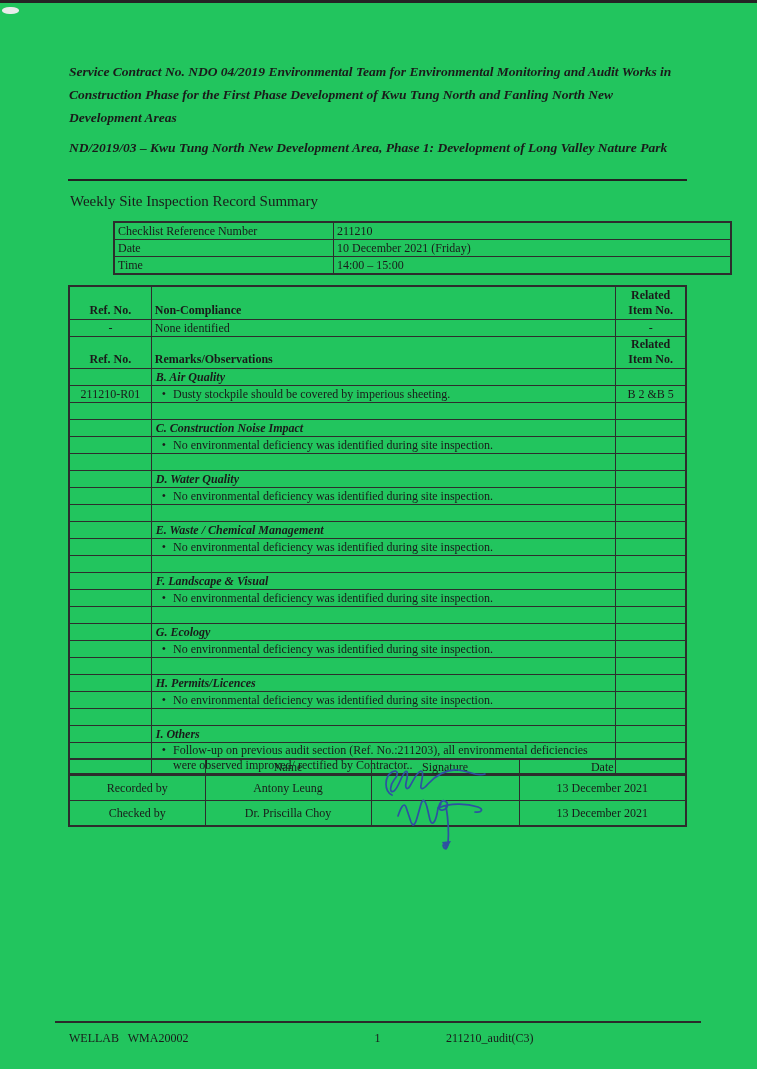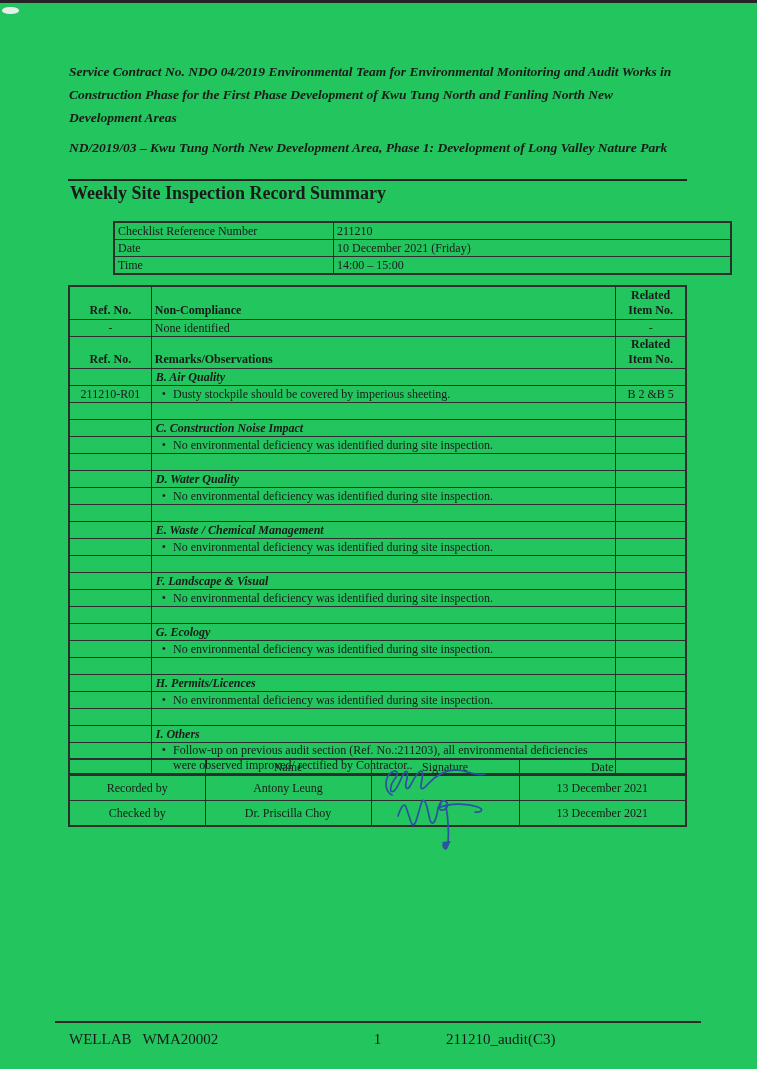--- a/index.html
+++ b/index.html
@@ -15,21 +15,21 @@
   .smudge{position:absolute;top:7px;left:2px;width:17px;height:7px;background:#e9ecec;border-radius:45%;}
 
   .content{position:absolute;left:69px;width:617px;}
 
   
   .hdr{top:60px;}
   .para{font-weight:bold;font-style:italic;font-size:13.5px;line-height:23px;}
   .para.p2{margin-top:7px;}
 
   .rule{position:absolute;left:68px;top:179px;width:619px;height:2px;background:#222;}
-  .summary-heading{position:absolute;left:70px;top:183px;font-size:18px;font-weight:bold;}
+  .summary-heading{position:absolute;left:70px;top:193px;font-size:15px;font-weight:normal;}
 
   table{border-collapse:collapse;table-layout:fixed;}
   td{border:1px solid #2d2d2d;font-size:12px;line-height:15px;padding:0 3px;vertical-align:middle;overflow:hidden;}
   .outer{border:2px solid #2d2d2d;}
 
   
   .info-table{position:absolute;left:68px;top:221px;width:619px;margin-left:45px;}
   .info-table td{height:16px;}
   .info-table .lbl{width:212px;}
 
@@ -50,21 +50,21 @@
 
   
   .sig-table{position:absolute;left:68px;top:758px;width:619px;}
   .sig-table td{text-align:center;}
   .sig-table .hrow td{height:15px;}
   .sig-table .drow td{height:24px;}
   .sig-svg{position:absolute;pointer-events:none;}
 
   
   .footer-line{position:absolute;left:55px;top:1021px;width:646px;height:2px;background:#2a2a2a;}
-  .footer{position:absolute;left:69px;top:1031px;width:617px;font-size:15px;display:flex;align-items:baseline;}
+  .footer{position:absolute;left:69px;top:1031px;width:617px;font-size:12px;display:flex;align-items:baseline;}
   .f-left{white-space:pre;width:240px;}
   .f-center{flex:1;text-align:center;}
   .f-right{width:240px;text-align:left;padding-right:30px;box-sizing:border-box;}
 </style>
 </head>
 <body>
 
 <div class="page">
   <div class="topline"></div>
   <div class="smudge"></div>

